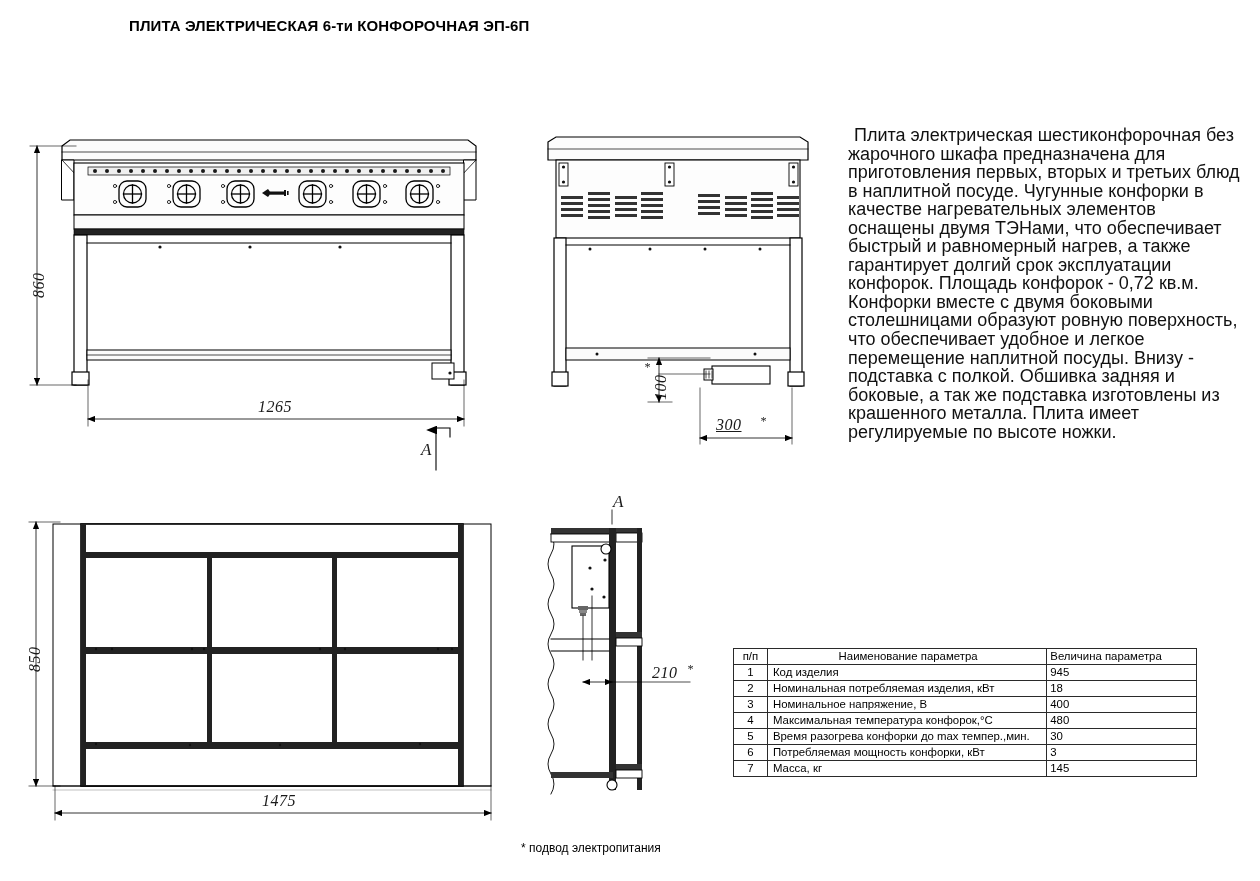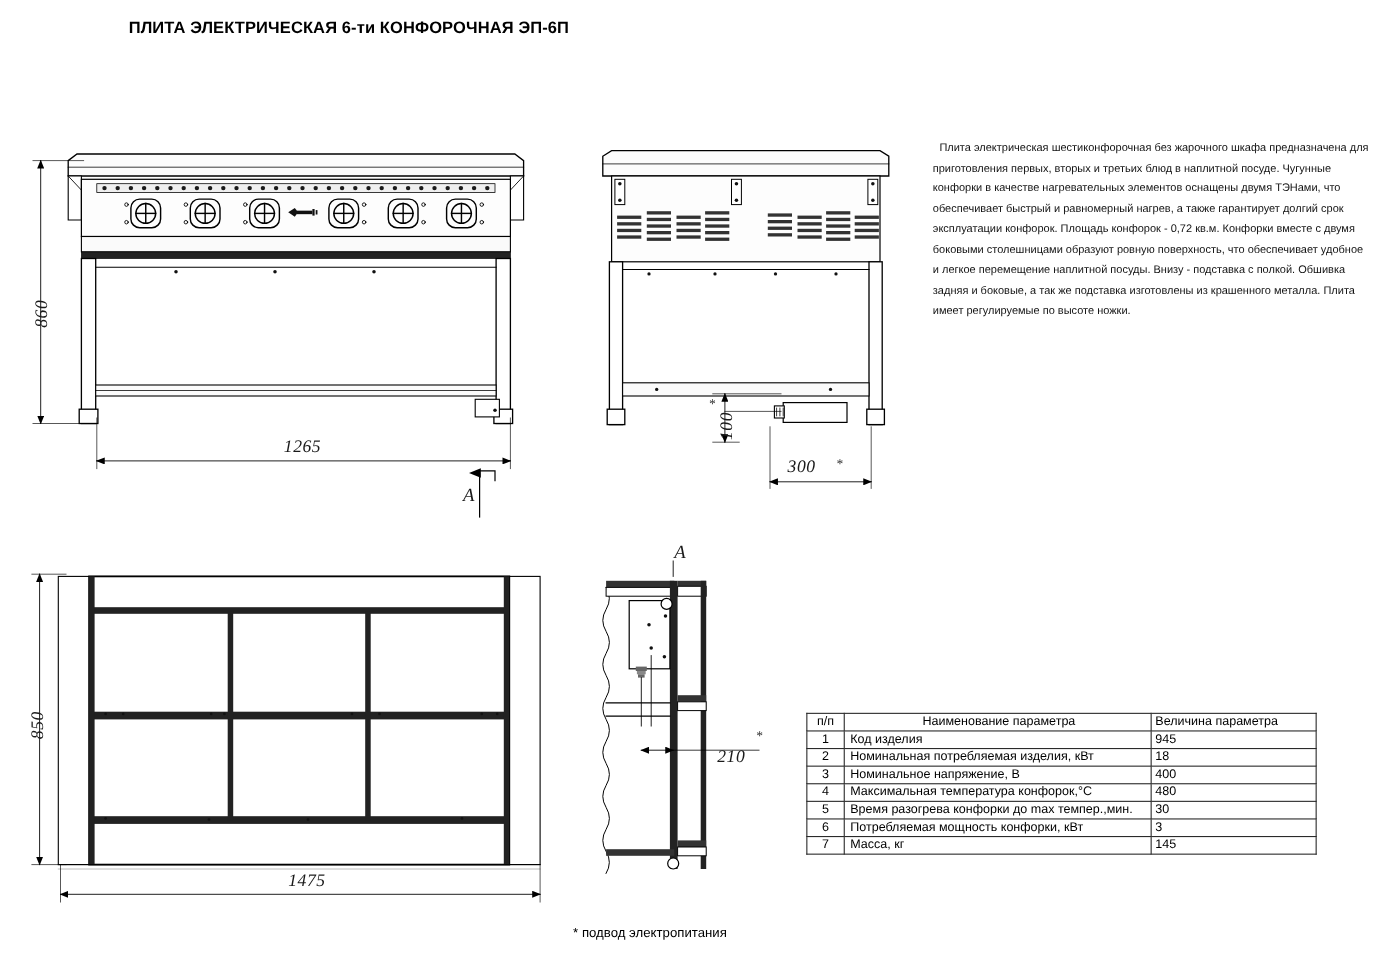--- a/index.html
+++ b/index.html
@@ -13,35 +13,35 @@
     height: 881px;
     position: relative;
     overflow: hidden;
     font-family: "Liberation Sans", "DejaVu Sans", sans-serif;
     color: #000000;
   }
 
   
   #page-title {
     position: absolute;
-    left: 117px;
+    left: 129px;
     top: 17px;
     font-size: 15px;
     font-weight: bold;
     letter-spacing: 0.1px;
     white-space: nowrap;
   }
 
   
   #description {
     position: absolute;
     left: 848px;
     top: 126px;
     width: 398px;
-    font-size: 10px;
+    font-size: 18px;
     line-height: 18.55px;
     text-indent: 6px;
     text-align: left;
     color: #111;
   }
 
   
   #footnote {
     position: absolute;
     left: 521px;
@@ -444,28 +444,28 @@
   </g>
 </svg>
 
 <div class="dim rot" style="left:30px; top:298px;">860</div>
 
 <div class="dim" style="left:258px; top:398px;">1265</div>
 
 <div class="dim rot" style="left:652px; top:400px;">100</div>
 <div class="dim" style="left:644px; top:360px; font-size:12px;">*</div>
 
-<div class="dim" style="left:716px; top:416px;">300</div>
+<div class="dim" style="left:716px; top:416px;text-decoration:underline;">300</div>
 <div class="dim" style="left:760px; top:414px; font-size:12px;">*</div>
 
 <div class="dim rot" style="left:26px; top:672px;">850</div>
 
 <div class="dim" style="left:262px; top:792px;font-family:Liberation Serif, serif;">1475</div>
 
-<div class="dim" style="left:652px; top:680px;font-style:italic;">210</div>
+<div class="dim" style="left:652px; top:664px;font-style:italic;">210</div>
 <div class="dim" style="left:687px; top:662px; font-size:12px;">*</div>
 
 <div class="mark" style="left:421px; top:440px;">A</div>
 <div class="mark" style="left:613px; top:492px;">A</div>
 
 <div id="description">Плита электрическая шестиконфорочная без жарочного шкафа предназначена для приготовления первых, вторых и третьих блюд в наплитной посуде. Чугунные конфорки в качестве нагревательных элементов оснащены двумя ТЭНами, что обеспечивает быстрый и равномерный нагрев, а также гарантирует долгий срок эксплуатации конфорок. Площадь конфорок - 0,72 кв.м. Конфорки вместе с двумя боковыми столешницами образуют ровную поверхность, что обеспечивает удобное и легкое перемещение наплитной посуды. Внизу - подставка с полкой. Обшивка задняя и боковые, а так же подставка изготовлены из крашенного металла. Плита имеет регулируемые по высоте ножки.</div>
 
 <div id="footnote">* подвод электропитания</div>
 
 <div id="param-table-wrap">

